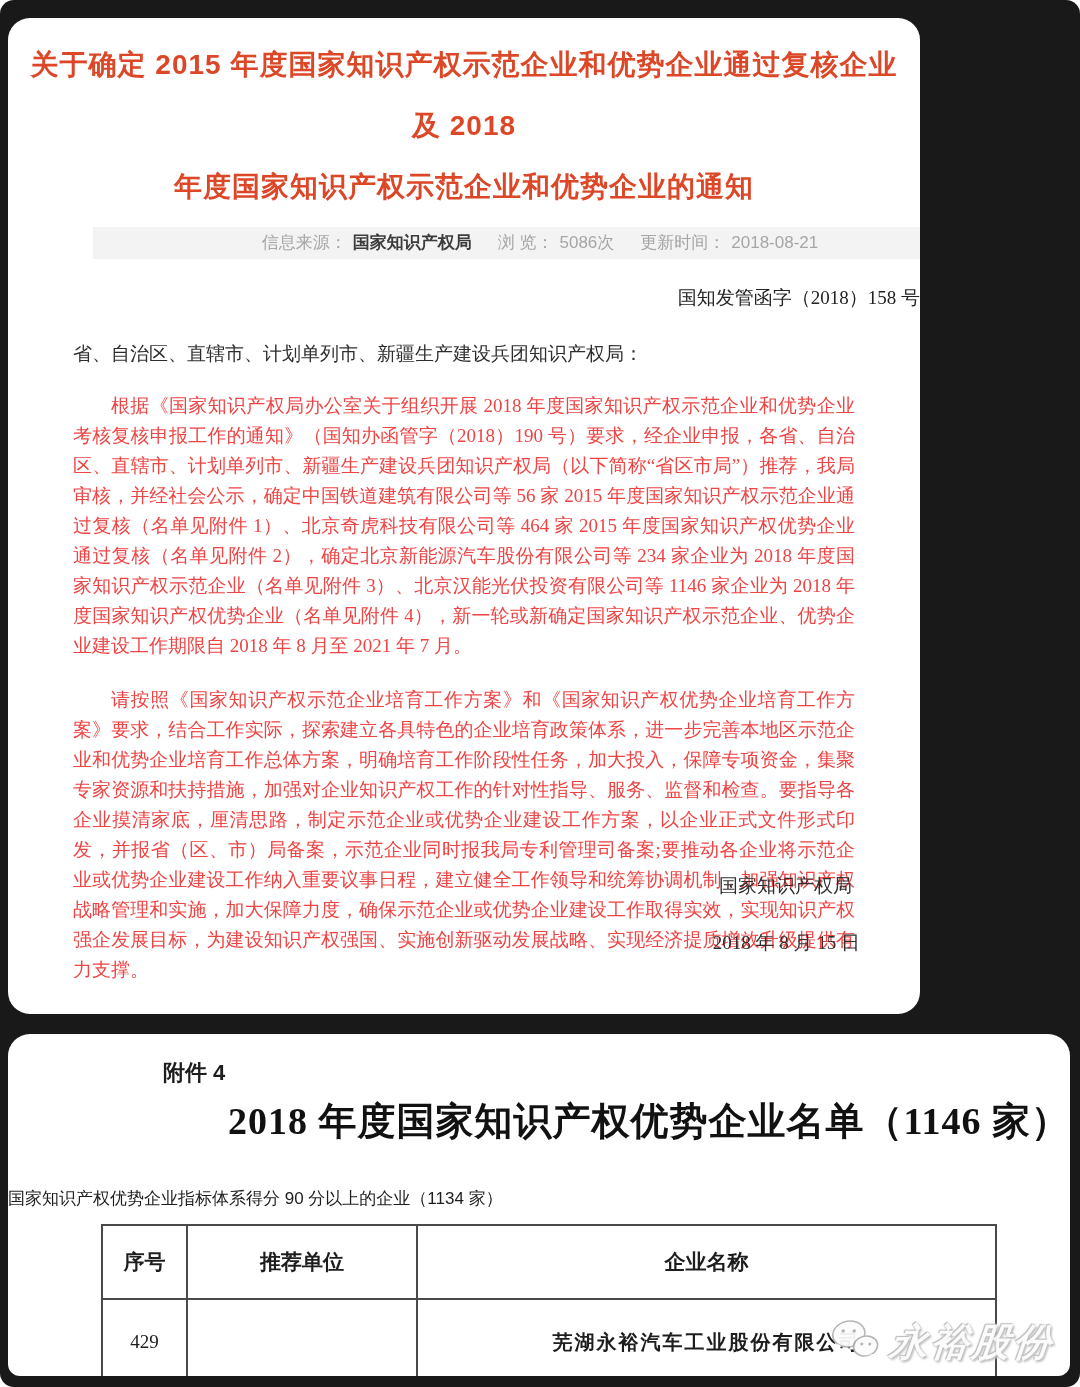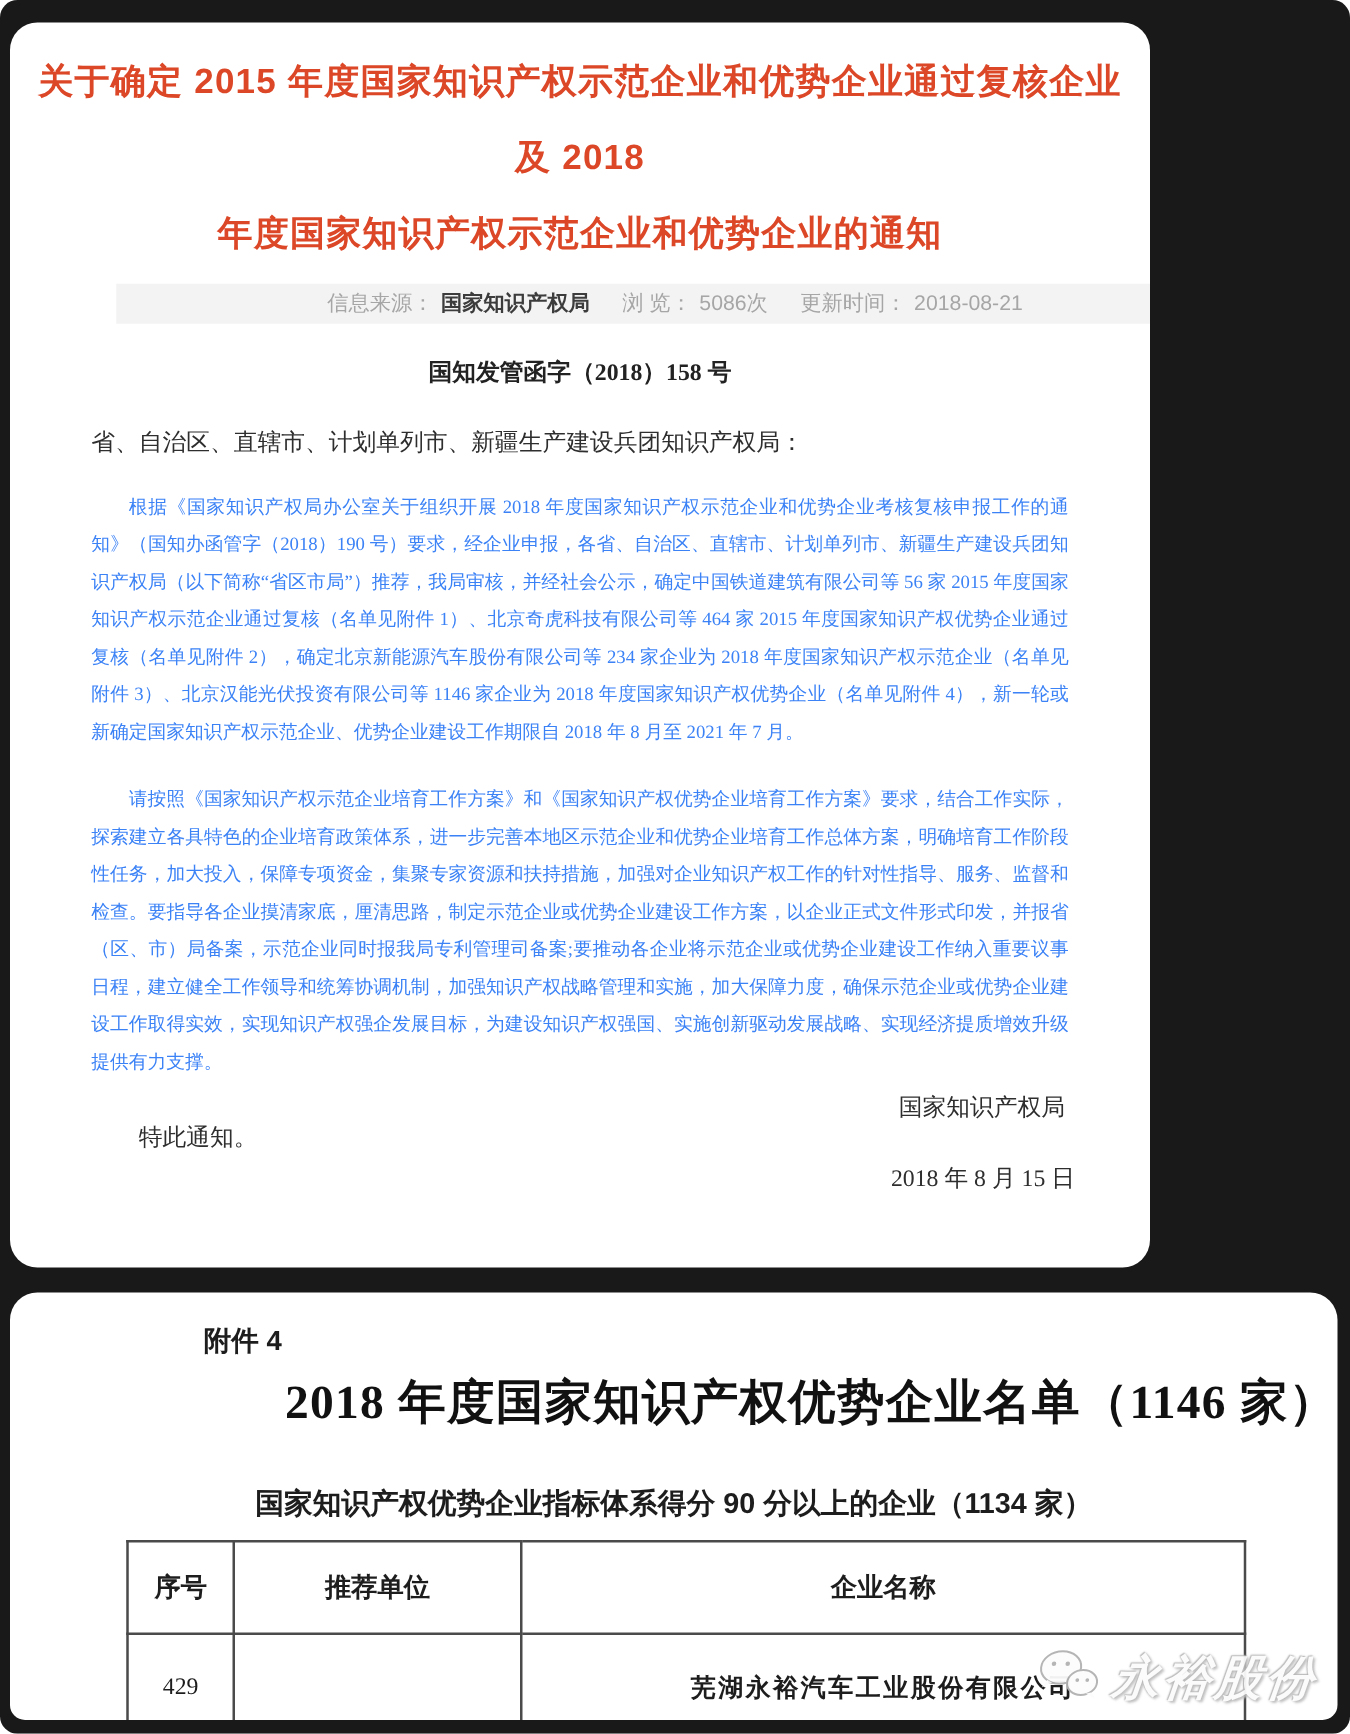--- a/index.html
+++ b/index.html
@@ -23,45 +23,45 @@
   .meta-bar{
     margin:10px auto 0 85px;width:894px;height:32px;line-height:32px;
     background:#f3f3f3;text-align:center;
     font-family:"Liberation Sans","DejaVu Sans",sans-serif;
     font-size:17px;color:#a6a6a6;white-space:nowrap;
   }
   .meta-bar .strong{color:#3c3c3c;font-weight:bold;}
   .meta-bar span{margin:0 3px;}
   .meta-gap{display:inline-block;width:14px;}
   .doc-number{
-    margin-top:26px;text-align:center;font-size:19px;font-weight:bold;color:#222222;
+    margin-top:26px;text-align:right;font-size:19px;font-weight:normal;color:#222222;
   }
   .salutation{margin:30px 0 0 0;font-size:19px;color:#2e2e2e;}
   .body-para{
-    margin:24px 0 0 0;font-size:15px;line-height:30px;color:#3b82f6;
+    margin:24px 0 0 0;font-size:19px;line-height:30px;color:#ef4444;
     text-align:justify;text-indent:2em;
   }
   .closing{margin:32px 0 0 0;font-size:19px;color:#2e2e2e;text-indent:2em;}
   .signer{position:absolute;top:855px;right:68px;font-size:19px;color:#2e2e2e;}
   .sign-date{position:absolute;top:912px;right:60px;font-size:19px;color:#2e2e2e;}
 
   .card-attachment{
     left:8px;top:1034px;width:1062px;height:342px;
     border-radius:22px 22px 12px 12px;box-sizing:border-box;
   }
   .attachment-label{
     margin:24px 0 0 155px;font-size:22px;font-weight:bold;color:#1d1d1d;
     font-family:"Liberation Sans","DejaVu Sans",sans-serif;
   }
   .attachment-title{
     margin:8px 0 0 0;text-align:right;font-size:38px;font-weight:bold;color:#111111;
     letter-spacing:1px;white-space:nowrap;
   }
   .attachment-subtitle{
-    margin:40px 0 0 0;text-align:center;font-size:23px;font-weight:bold;color:#1d1d1d;
+    margin:40px 0 0 0;text-align:left;font-size:17px;font-weight:normal;color:#1d1d1d;
     font-family:"Liberation Sans","DejaVu Sans",sans-serif;white-space:nowrap;
   }
   table.roster{
     margin:14px 0 0 93px;width:894px;border-collapse:collapse;table-layout:fixed;
   }
   table.roster th,table.roster td{border:2px solid #4a4a4a;text-align:center;padding:13px;}
   table.roster th{
     height:46px;font-size:21px;font-weight:bold;color:#1d1d1d;
     font-family:"Liberation Sans","DejaVu Sans",sans-serif;
   }

